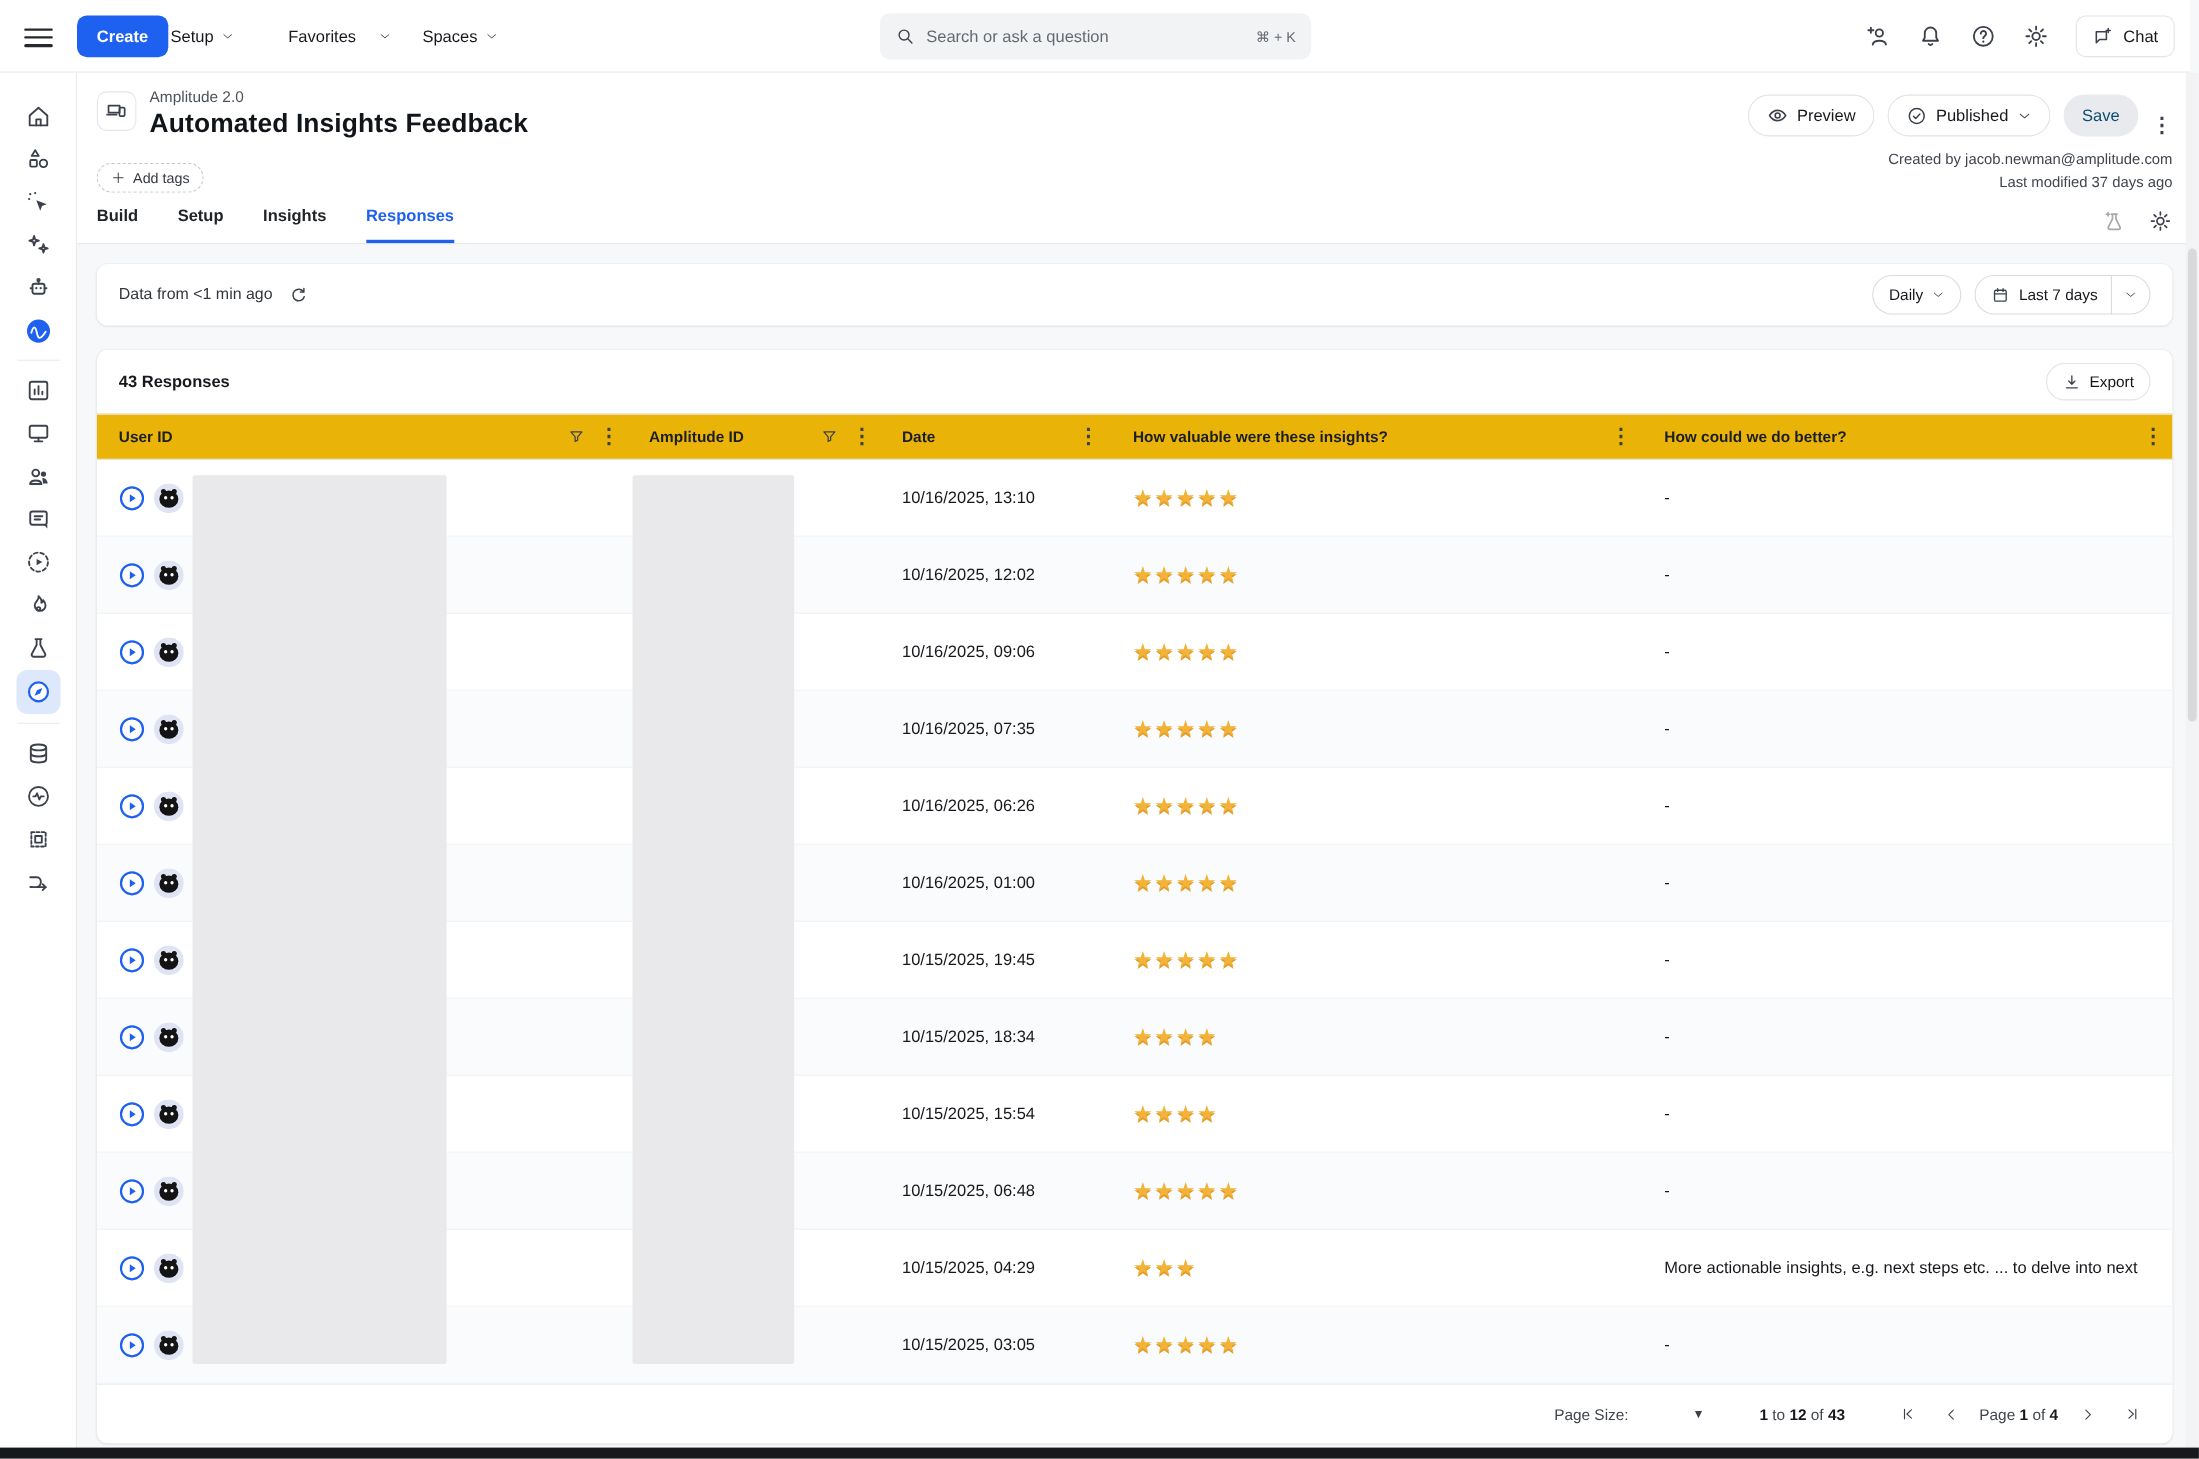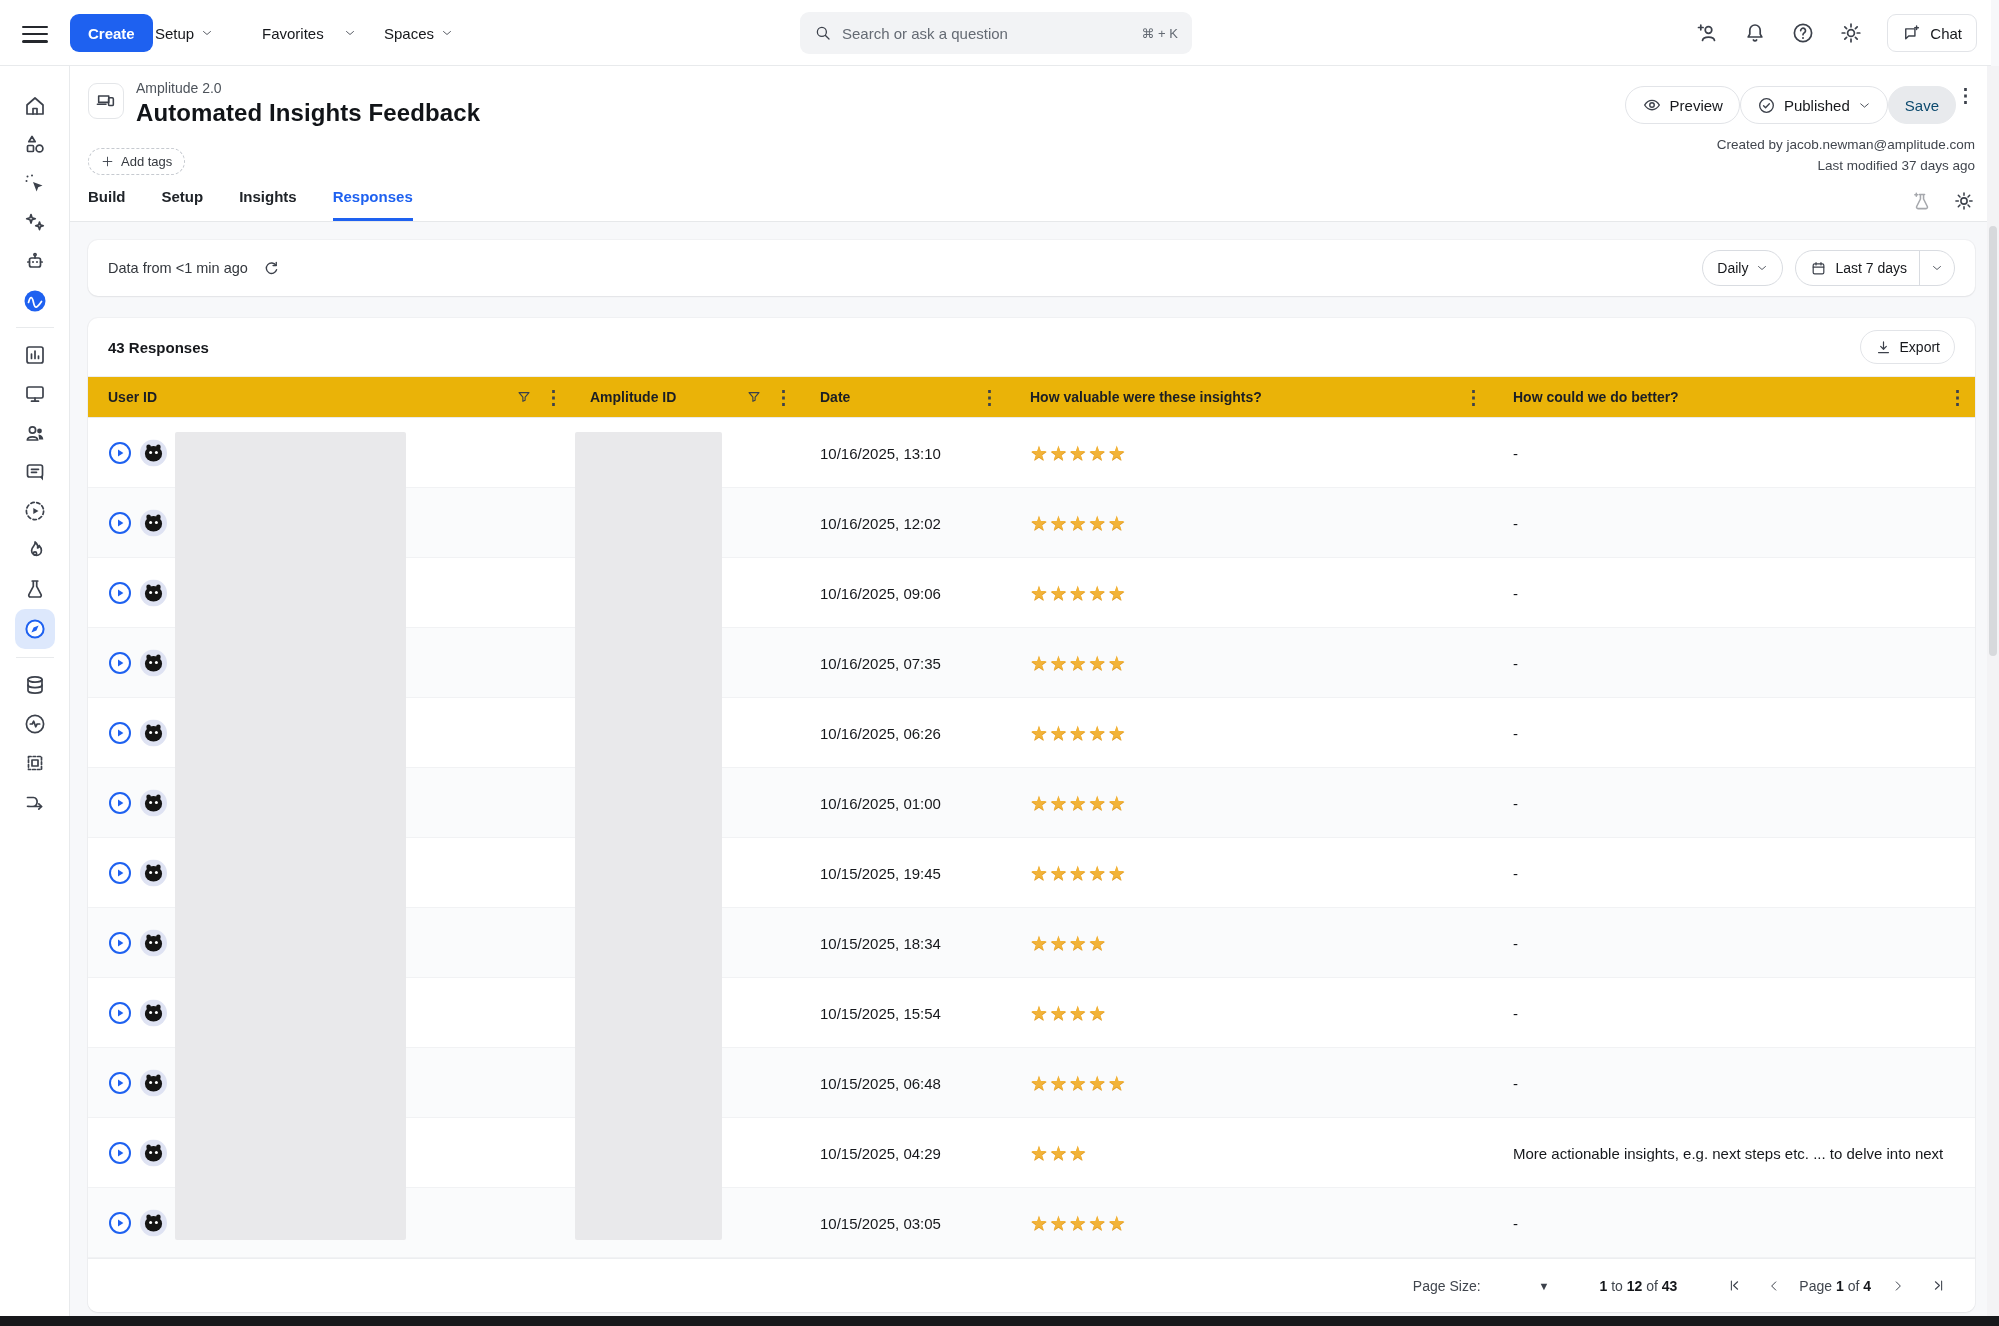--- a/index.html
+++ b/index.html
@@ -28,21 +28,21 @@
   .sdivider { width:38px; height:1px; background:#e8eaec; margin:7px 0; }
   .sicon.active { width:40px; height:40px; margin:1px 0; background:#dde8fc; border-radius:10px; }
 
   
   #main { position:absolute; left:70px; top:66px; width:1929px; height:1252px; }
   #page-header { background:#fff; border-bottom:1px solid #e6e8ea; height:156px; position:relative; }
   #app-icon { position:absolute; left:18px; top:17px; width:36px; height:36px; border:1px solid #e4e6e9; border-radius:9px; display:flex; align-items:center; justify-content:center; }
   #breadcrumb { position:absolute; left:66px; top:14px; font-size:14px; color:#4d535b; }
   #page-title { position:absolute; left:66px; top:33px; font-size:24px; font-weight:700; color:#111418; letter-spacing:.1px; }
   #add-tags { position:absolute; left:18px; top:82px; height:27px; border:1px dashed #c6cad0; border-radius:14px; background:#fff; display:flex; align-items:center; gap:7px; padding:0 12px; font-size:13px; color:#35393f; font-family:inherit; cursor:pointer; }
-  #header-actions { position:absolute; right:24px; top:20px; display:flex; align-items:flex-start; }
+  #header-actions { position:absolute; right:24px; top:20px; display:flex; align-items:flex-end; gap:12px; }
   .pillbtn { height:38px; border:1px solid #e2e4e8; background:#fff; border-radius:999px; display:flex; align-items:center; gap:8px; padding:0 16px; font-size:15px; color:#16181c; font-family:inherit; cursor:pointer; }
   .pillbtn.disabled { background:#e8eaed; border-color:#e8eaed; color:#0c4a6e; cursor:default; }
   .kebab { font-size:19px; font-weight:700; color:#3c414b; letter-spacing:0; cursor:pointer; line-height:1; }
   #meta { position:absolute; right:24px; top:68px; text-align:right; font-size:13.5px; color:#41464e; line-height:21px; }
   #tabs { position:absolute; left:18px; bottom:0; display:flex; gap:36px; }
   .tab { font-size:15px; font-weight:600; color:#202429; padding-bottom:13px; cursor:pointer; border-bottom:3px solid transparent; }
   .tab.active { color:#1e61f0; border-bottom-color:#1e61f0; }
   #tab-tools { position:absolute; right:24px; bottom:9px; display:flex; gap:20px; align-items:center; }
 
   

